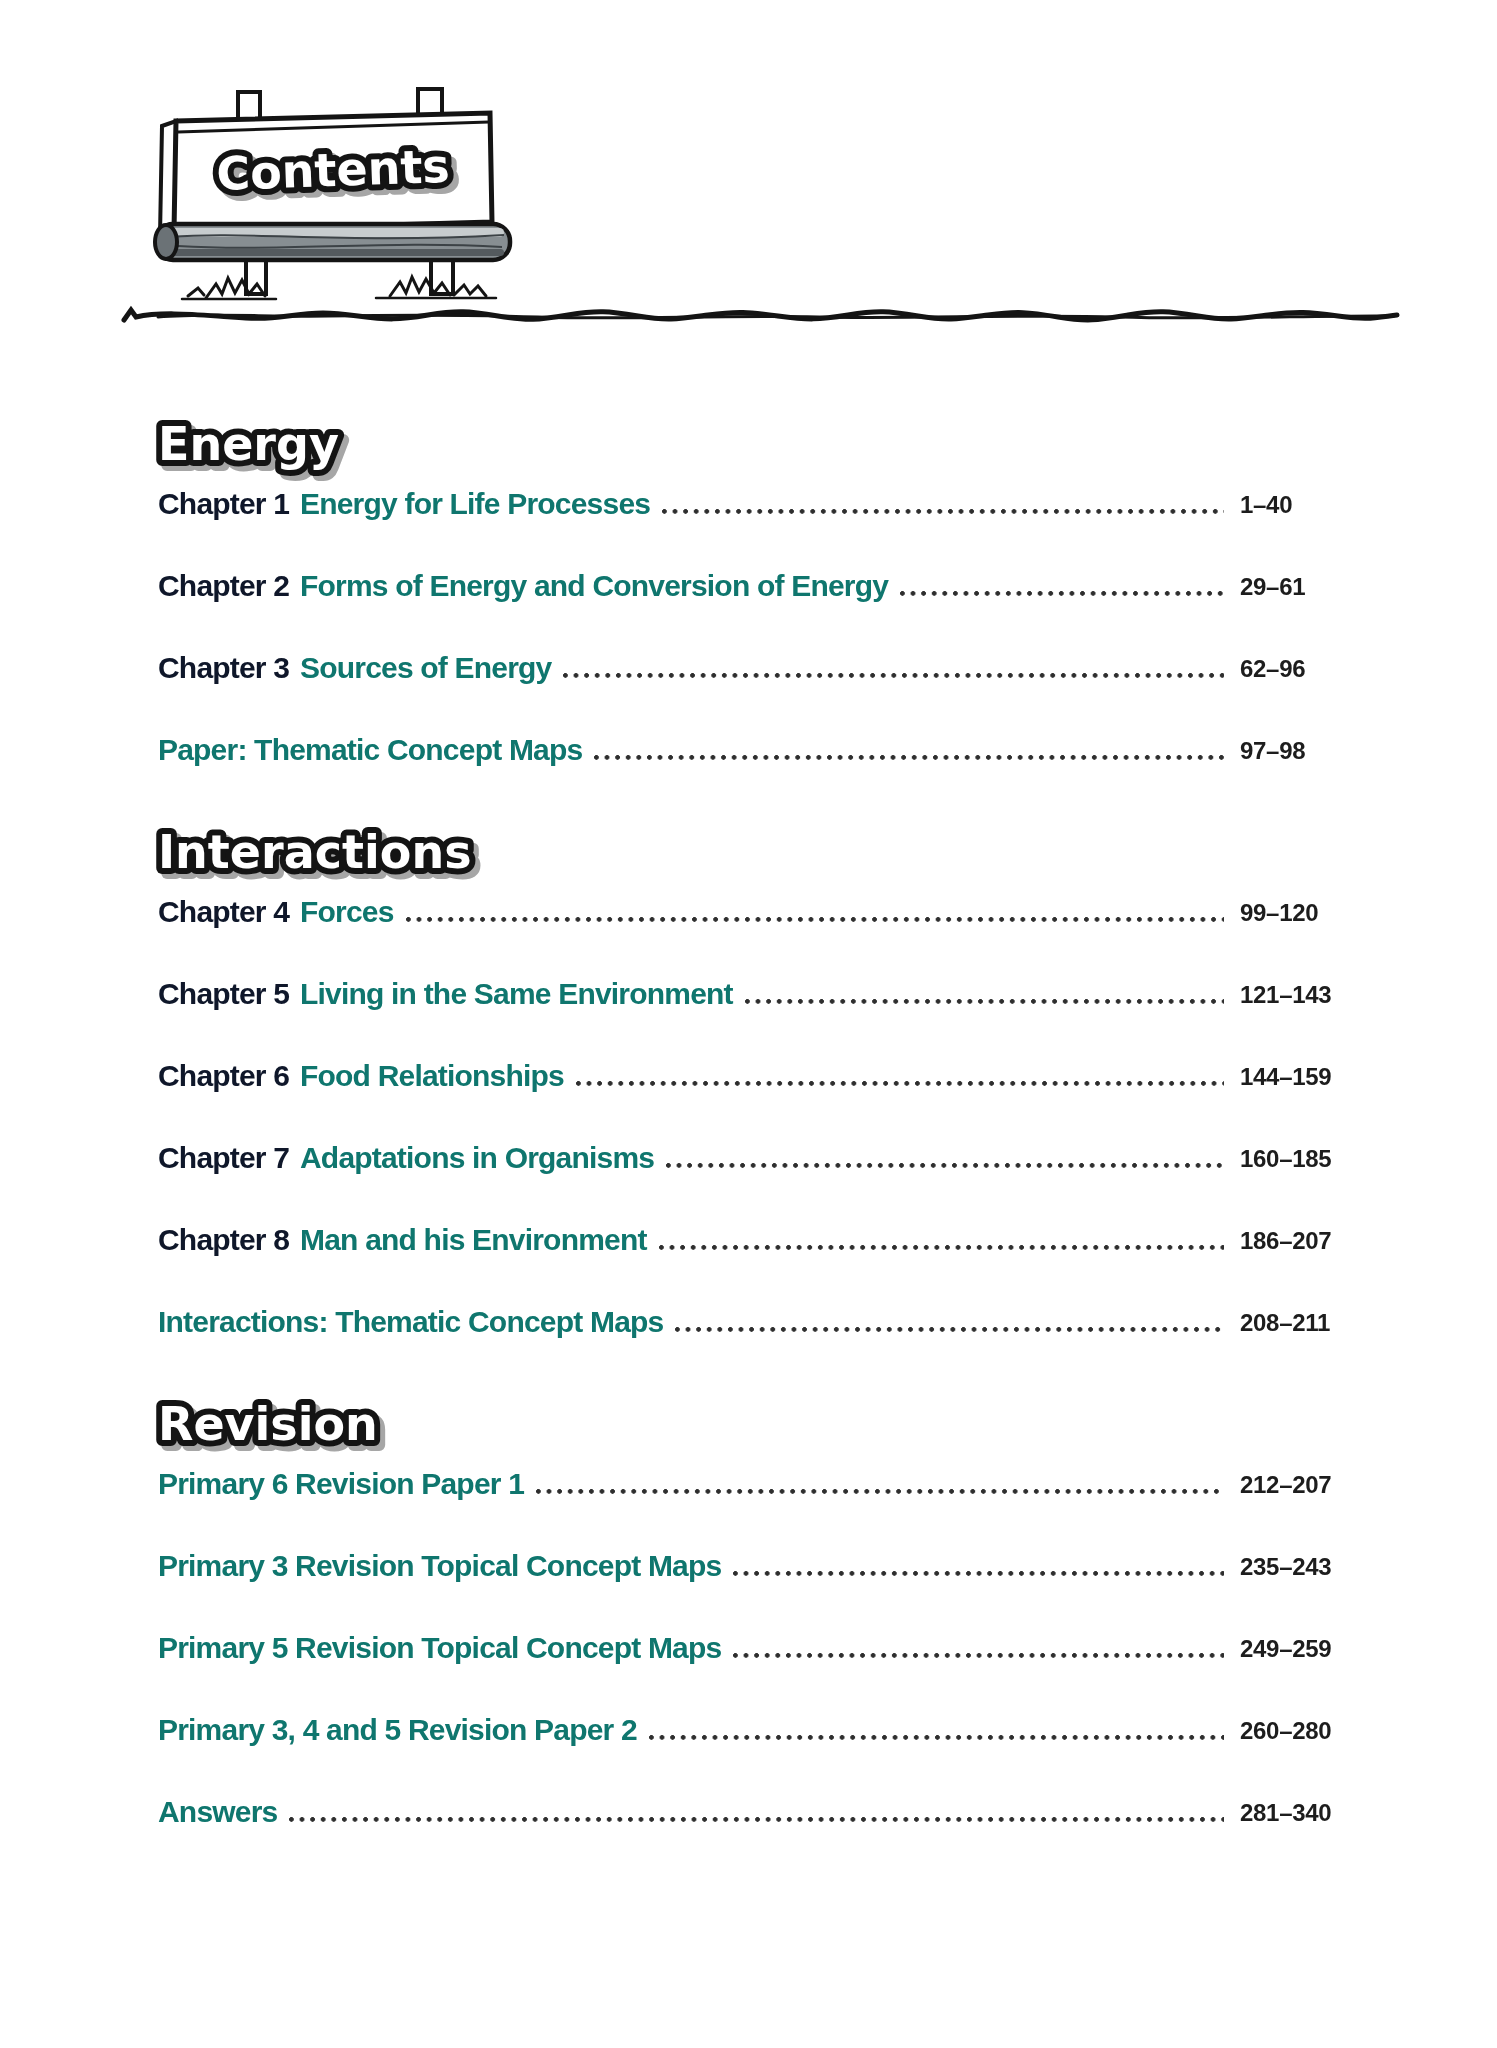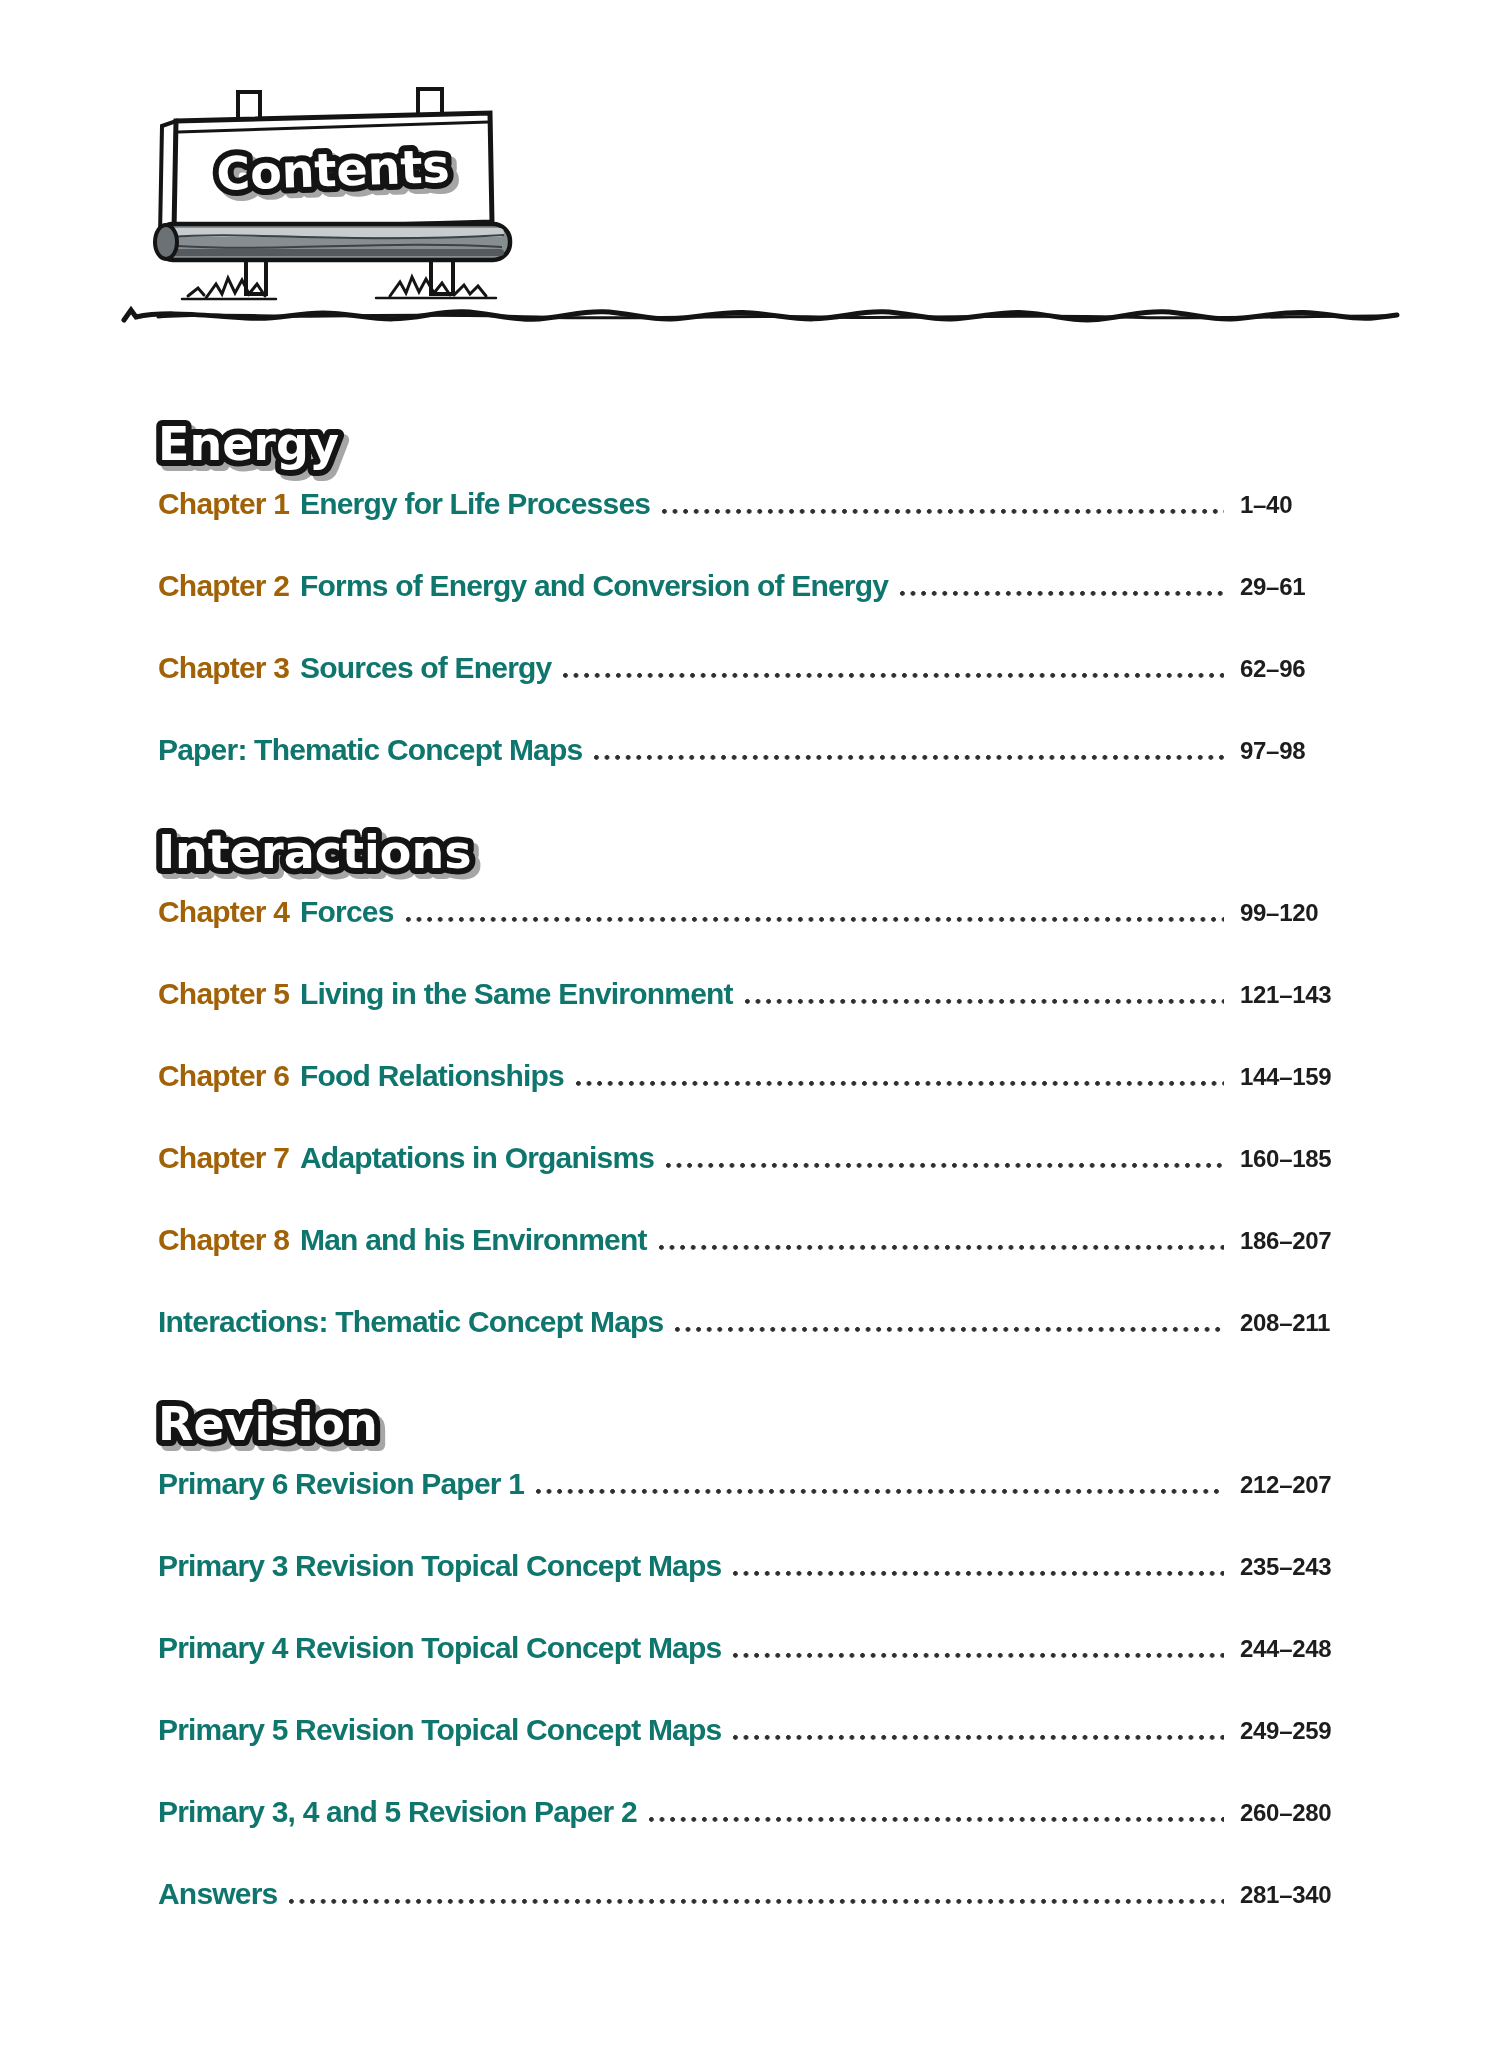--- a/index.html
+++ b/index.html
@@ -29,21 +29,21 @@
   
   .toc { position:absolute; left:158px; top:406px; width:1232px; }
 
   .section-heading { height:80px; position:relative; }
   .section-heading svg { position:absolute; left:-6px; top:-2px; overflow:visible; }
   .heading-text { font-size:46px; }
 
   .row { display:flex; align-items:flex-start; height:36px; margin-bottom:46px; }
   .row .chap {
     flex:none; width:142px; font-weight:bold; font-size:30px;
-    letter-spacing:-0.8px; line-height:36px; white-space:nowrap; color:#a16207;
+    letter-spacing:-0.8px; line-height:36px; white-space:nowrap; color:#0f172a;
   }
   .row .chap:empty { display:none; }
   .row .title {
     flex:none; font-weight:bold; font-size:30px; letter-spacing:-0.8px;
     line-height:36px; white-space:nowrap; color:#0f766e;
   }
   .row .dots {
     flex:1 1 auto; align-self:stretch; margin:0 16px 0 12px;
     background-image:radial-gradient(circle at 2.4px 2.4px, #2e2e2e 2.05px, rgba(0,0,0,0) 2.6px);
     background-size:10.6px 5px; background-repeat:repeat-x;
@@ -200,26 +200,20 @@
       <span class="pages">212–207</span>
     </div>
     <div class="row">
 
       <span class="title">Primary 3 Revision Topical Concept Maps</span>
       <span class="dots"></span>
       <span class="pages">235–243</span>
     </div>
     <div class="row">
 
-      <span class="title">Primary 4 Revision Topical Concept Maps</span>
-      <span class="dots"></span>
-      <span class="pages">244–248</span>
-    </div>
-    <div class="row">
-
       <span class="title">Primary 5 Revision Topical Concept Maps</span>
       <span class="dots"></span>
       <span class="pages">249–259</span>
     </div>
     <div class="row">
 
       <span class="title">Primary 3, 4 and 5 Revision Paper 2</span>
       <span class="dots"></span>
       <span class="pages">260–280</span>
     </div>

